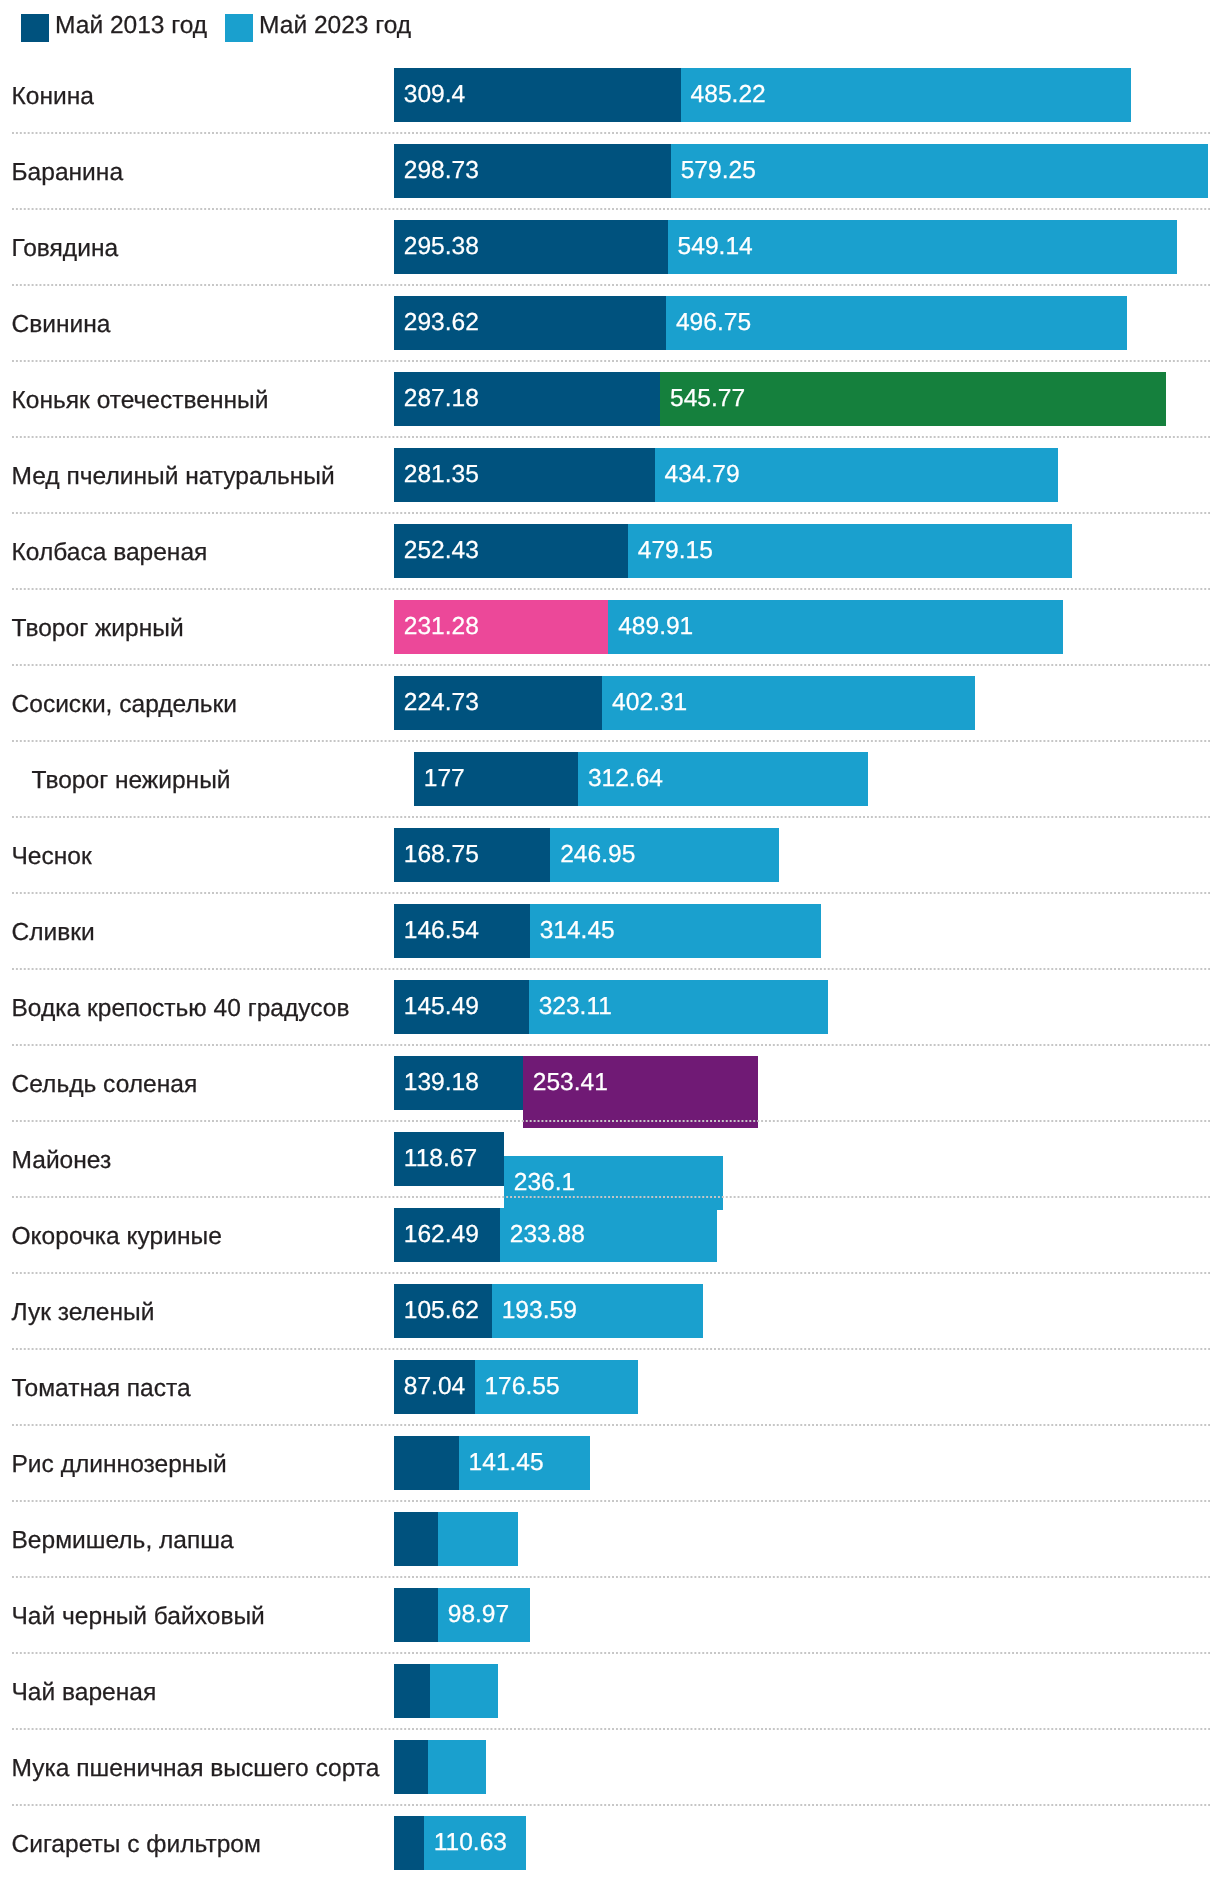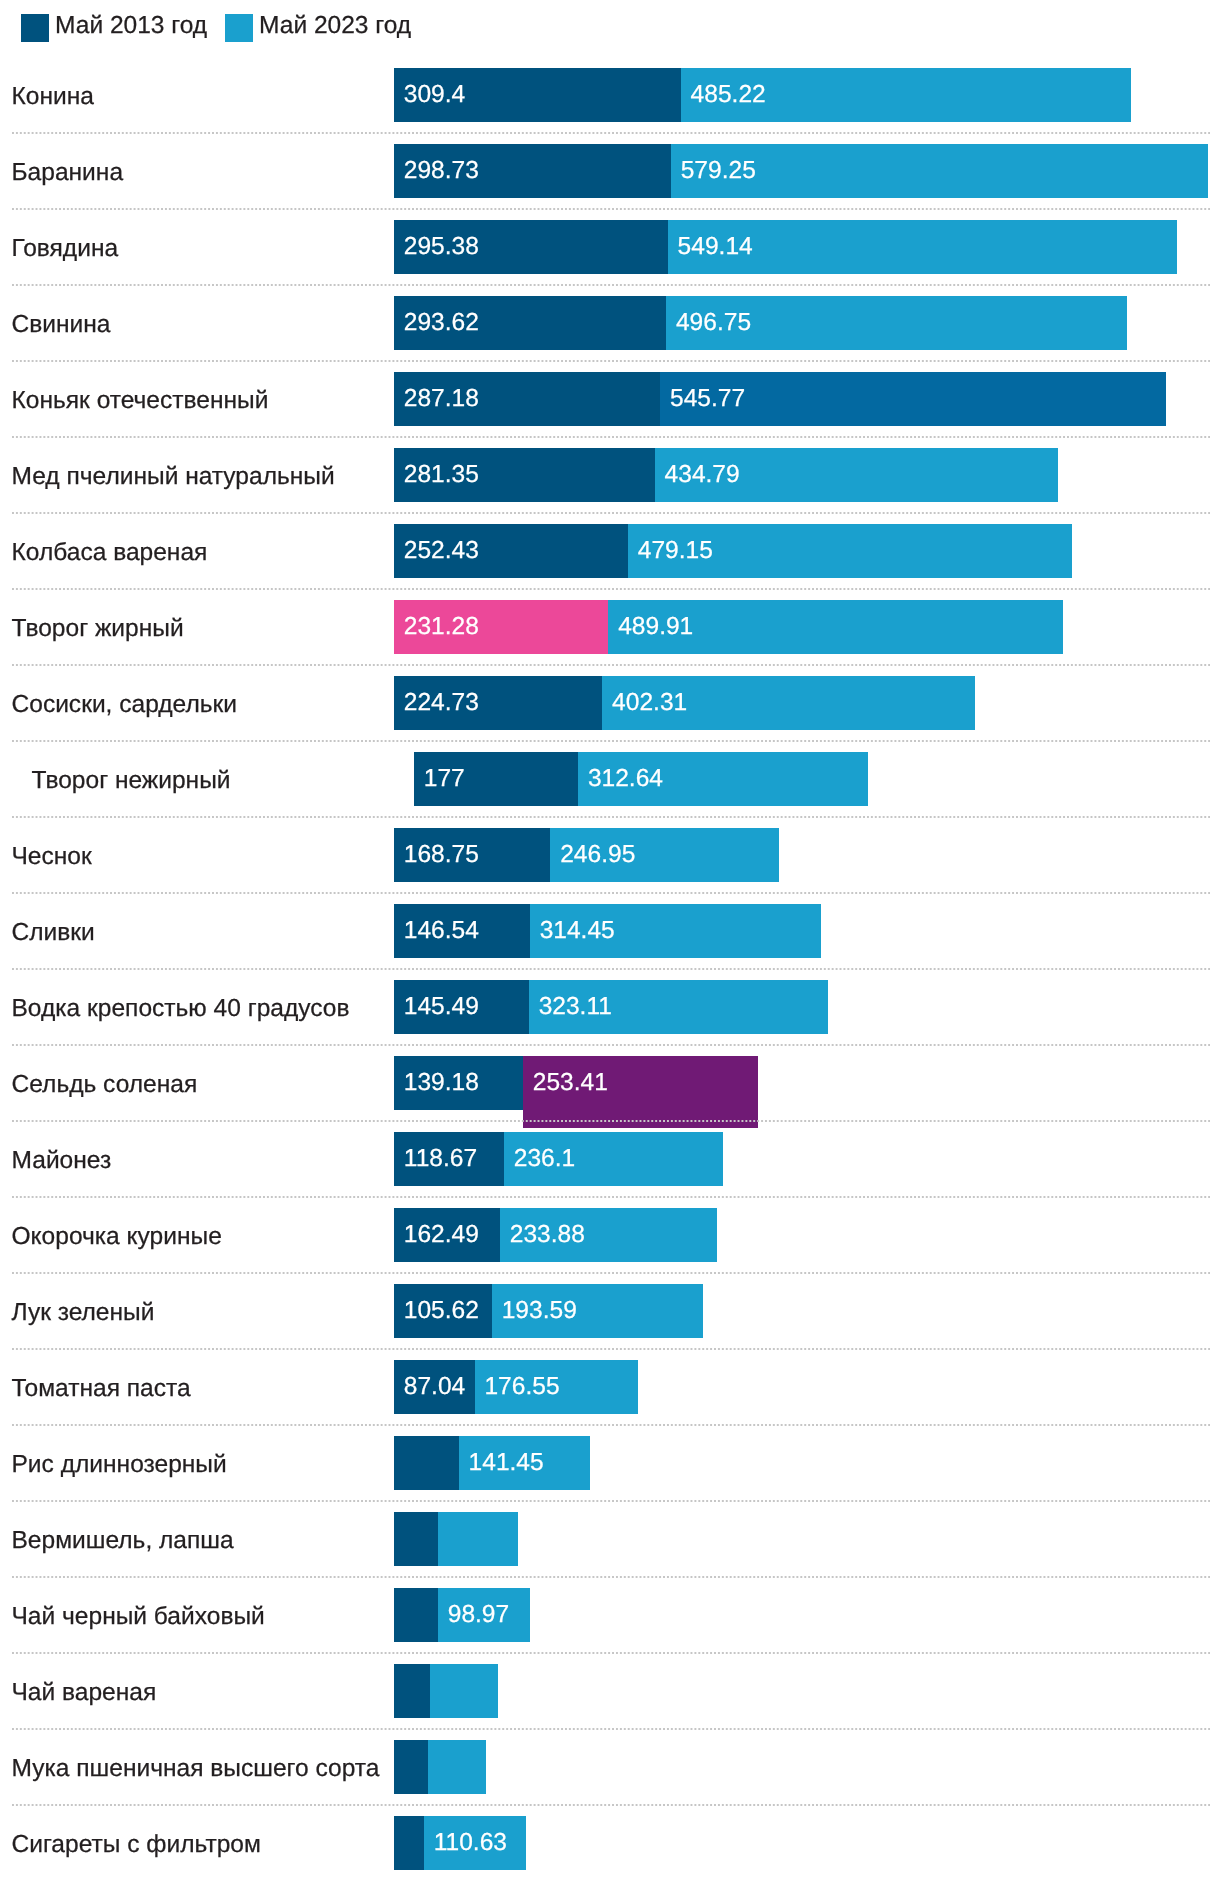--- a/index.html
+++ b/index.html
@@ -93,21 +93,21 @@
       <span class="seg seg-2023" style="left: 666.186px; width: 460.487px; background: rgb(26, 160, 206); height: 54px;">
           <span class="seg-val">496.75</span>
         </span>
     </div>
     <div class="divider" style="top: 360px; background-image: linear-gradient(to right, rgb(198, 198, 198) 0px, rgb(198, 198, 198) 2px, rgba(0, 0, 0, 0) 2px, rgba(0, 0, 0, 0) 3.93px);"></div>
     <div class="row" style="top: 372px; height: 54px;">
       <span class="row-label">Коньяк отечественный</span>
       <span class="seg seg-2013" style="left: 394px; width: 266.216px; background: rgb(0, 82, 126); height: 54px;">
           <span class="seg-val">287.18</span>
         </span>
-      <span class="seg seg-2023" style="left: 660.216px; width: 505.929px; background: #0369a1; height: 54px;">
+      <span class="seg seg-2023" style="left: 660.216px; width: 505.929px; background: #15803d; height: 54px;">
           <span class="seg-val">545.77</span>
         </span>
     </div>
     <div class="divider" style="top: 436px; background-image: linear-gradient(to right, rgb(198, 198, 198) 0px, rgb(198, 198, 198) 2px, rgba(0, 0, 0, 0) 2px, rgba(0, 0, 0, 0) 3.93px);"></div>
     <div class="row" style="top: 448px; height: 54px;">
       <span class="row-label">Мед пчелиный натуральный</span>
       <span class="seg seg-2013" style="left: 394px; width: 260.811px; background: rgb(0, 82, 126); height: 54px;">
           <span class="seg-val">281.35</span>
         </span>
       <span class="seg seg-2023" style="left: 654.811px; width: 403.05px; background: rgb(26, 160, 206); height: 54px;">
@@ -193,21 +193,21 @@
       <span class="seg seg-2023" style="left: 523.02px; width: 234.911px; background: #701a75; height: 72px;">
           <span class="seg-val">253.41</span>
         </span>
     </div>
     <div class="divider" style="top: 1120px; background-image: linear-gradient(to right, rgb(198, 198, 198) 0px, rgb(198, 198, 198) 2px, rgba(0, 0, 0, 0) 2px, rgba(0, 0, 0, 0) 3.93px);"></div>
     <div class="row" style="top: 1132px; height: 54px;">
       <span class="row-label">Майонез</span>
       <span class="seg seg-2013" style="left: 394px; width: 110.007px; background: rgb(0, 82, 126); height: 54px;">
           <span class="seg-val">118.67</span>
         </span>
-      <span class="seg seg-2023" style="left: 504.007px; width: 218.865px; background: rgb(26, 160, 206); height: 54px;">
+      <span class="seg seg-2023" style="left: 504.007px; width: 218.865px; background: rgb(26, 160, 206); height: 54px; margin-top: 24px;">
           <span class="seg-val">236.1</span>
         </span>
     </div>
     <div class="divider" style="top: 1196px; background-image: linear-gradient(to right, rgb(198, 198, 198) 0px, rgb(198, 198, 198) 2px, rgba(0, 0, 0, 0) 2px, rgba(0, 0, 0, 0) 3.93px);"></div>
     <div class="row" style="top: 1208px; height: 54px;">
       <span class="row-label">Окорочка куриные</span>
       <span class="seg seg-2013" style="left: 394px; width: 105.984px; background: rgb(0, 82, 126); height: 54px;">
           <span class="seg-val">162.49</span>
         </span>
       <span class="seg seg-2023" style="left: 499.984px; width: 216.807px; background: rgb(26, 160, 206); height: 54px;">

